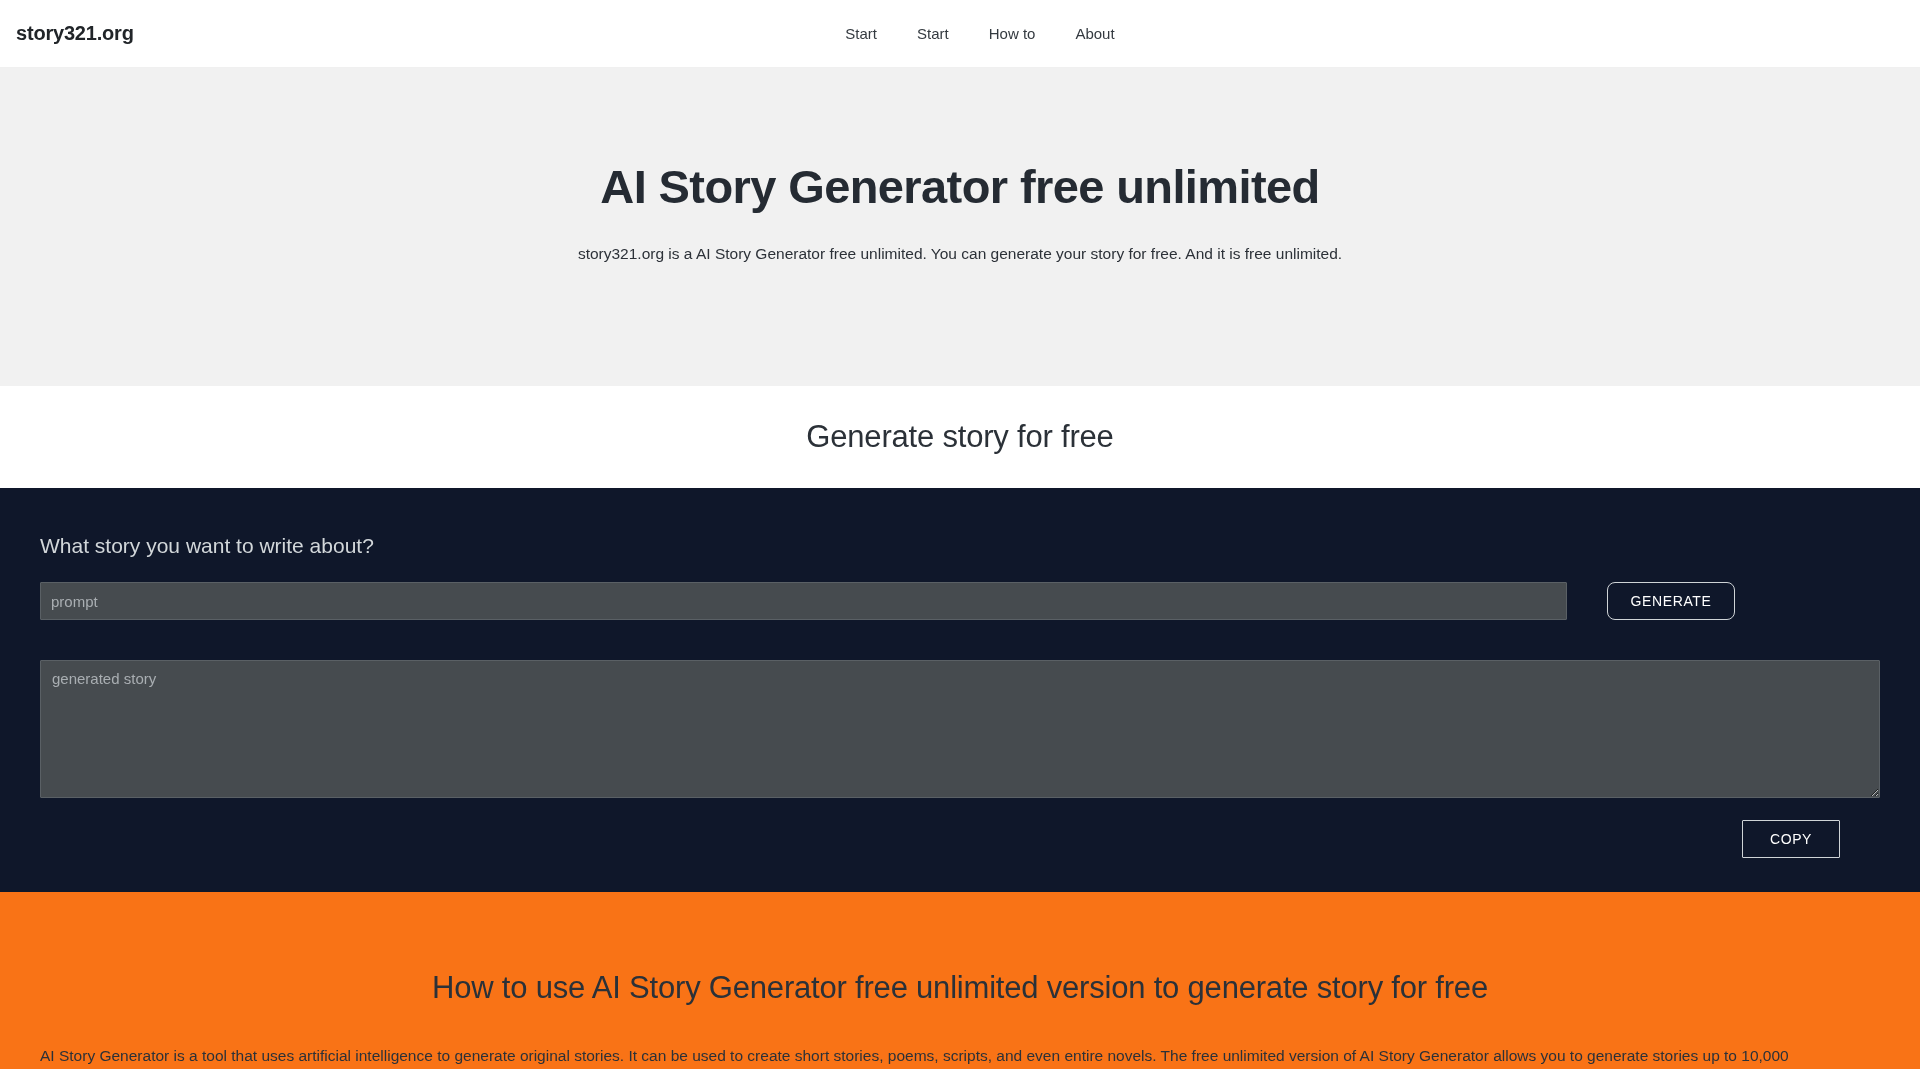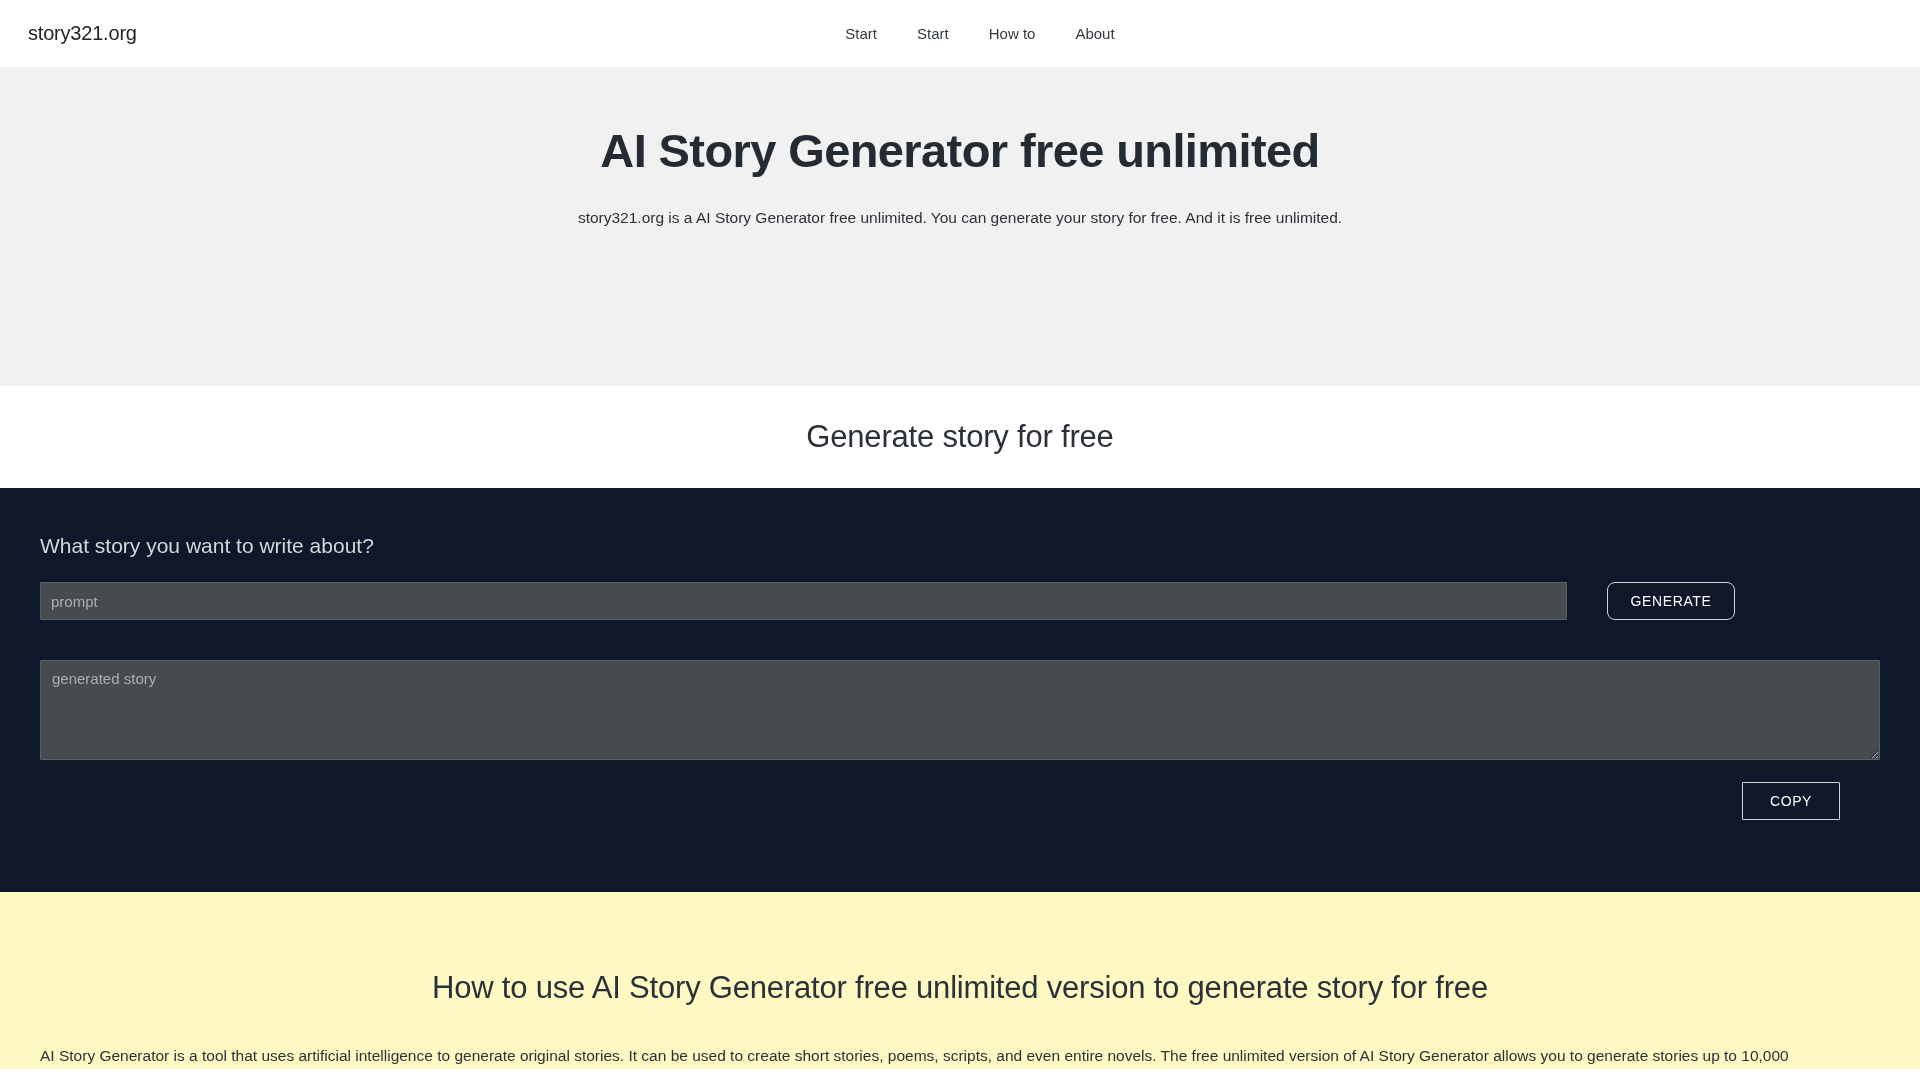--- a/index.html
+++ b/index.html
@@ -23,23 +23,23 @@
     width: 100%;
     background: #ffffff;
     display: flex;
     align-items: center;
     position: relative;
     border-bottom: 1px solid #f0f0f0;
   }
 
   .brand {
     position: absolute;
-    left: 28px;
+    left: 16px;
     font-size: 20px;
-    font-weight: normal;
+    font-weight: bold;
     letter-spacing: -0.2px;
     color: #212529;
     text-decoration: none;
   }
 
   .nav-links {
     margin: 0 auto;
     display: flex;
     align-items: center;
     gap: 40px;
@@ -51,21 +51,21 @@
     color: #343a40;
     text-decoration: none;
     line-height: 1;
     white-space: nowrap;
   }
 
   
   .hero {
     background: #f1f1f1;
     height: 318px;
-    padding-top: 56px;
+    padding-top: 92px;
     text-align: center;
   }
 
   .hero-title {
     font-size: 47px;
     font-weight: bold;
     color: #252b33;
     letter-spacing: -0.6px;
     line-height: 1.15;
   }
@@ -139,21 +139,21 @@
     cursor: pointer;
     border-radius: 1px;
     white-space: nowrap;
   }
 
   .generate-btn { min-width: 128px; border-radius: 8px; }
 
   .story-area {
     margin-top: 40px;
     width: 100%;
-    height: 100px;
+    height: 138px;
     background: #464b4f;
     border: 1px solid #5a6065;
     color: #e6e9ea;
     font-size: 15px;
     font-family: "Liberation Sans", sans-serif;
     padding: 9px 11px;
     resize: vertical;
     outline: none;
     display: block;
     border-radius: 1px;
@@ -164,21 +164,21 @@
     margin-top: 22px;
     display: flex;
     justify-content: flex-end;
     padding-right: 40px;
   }
 
   .copy-btn { min-width: 98px; }
 
   
   .howto {
-    background: #fef9c3;
+    background: #f97316;
     padding: 78px 40px 0 40px;
   }
 
   .howto-title {
     text-align: center;
     font-size: 31px;
     font-weight: normal;
     color: #2b3138;
     letter-spacing: -0.2px;
   }

